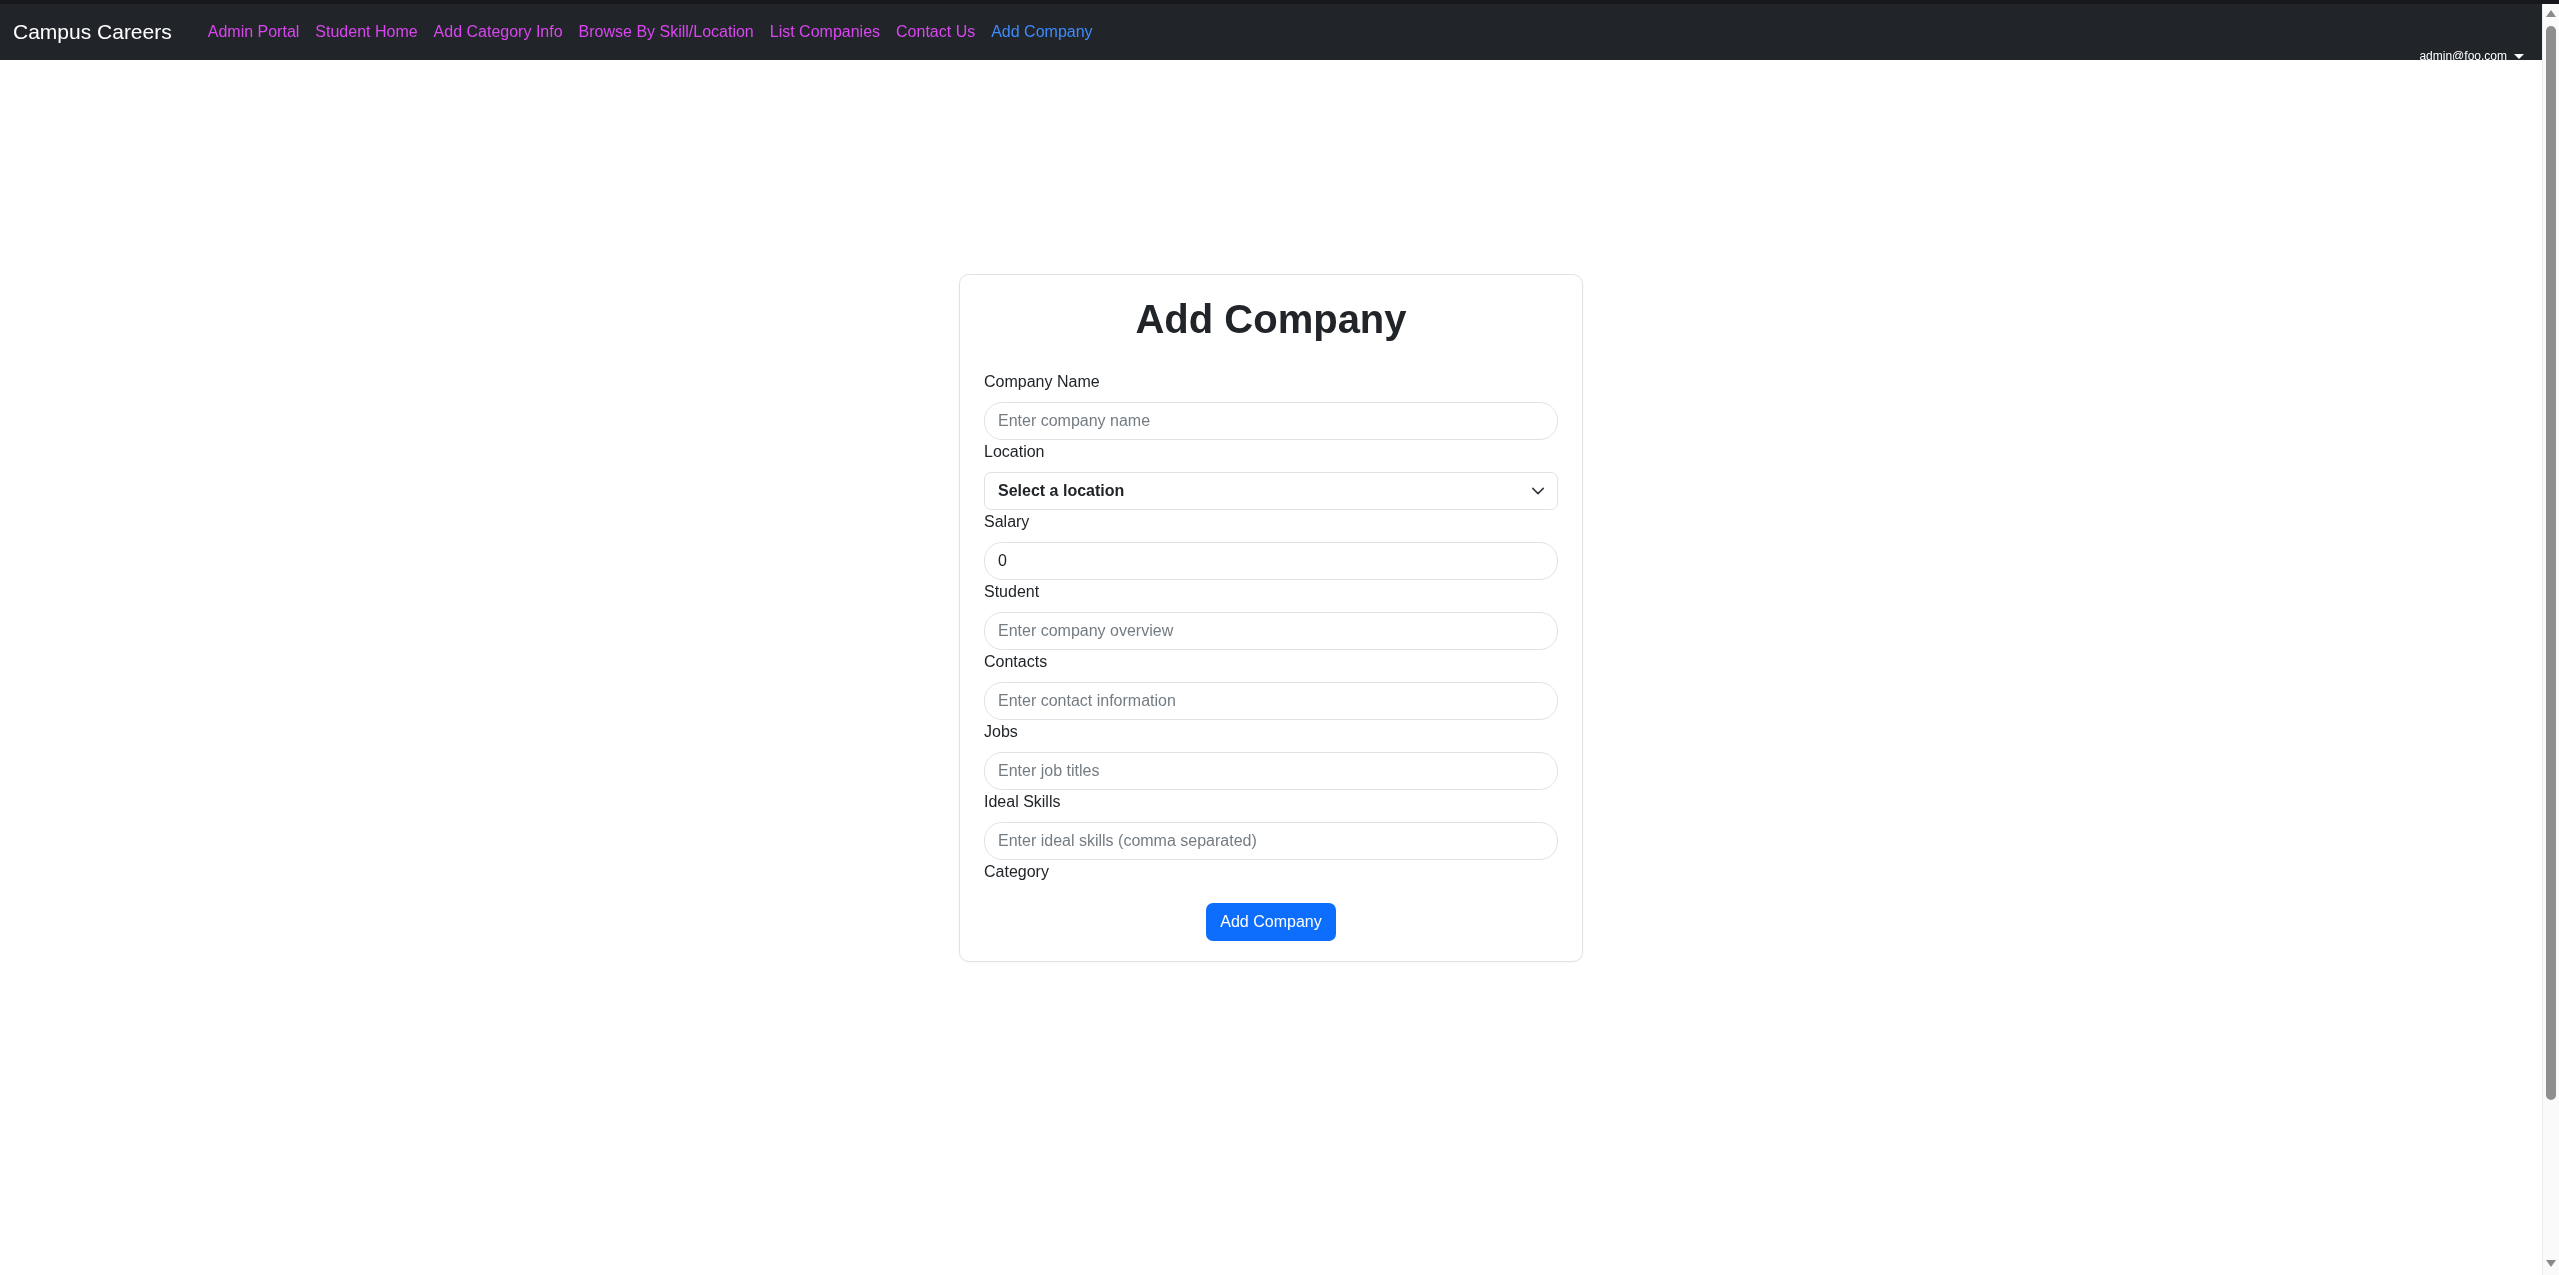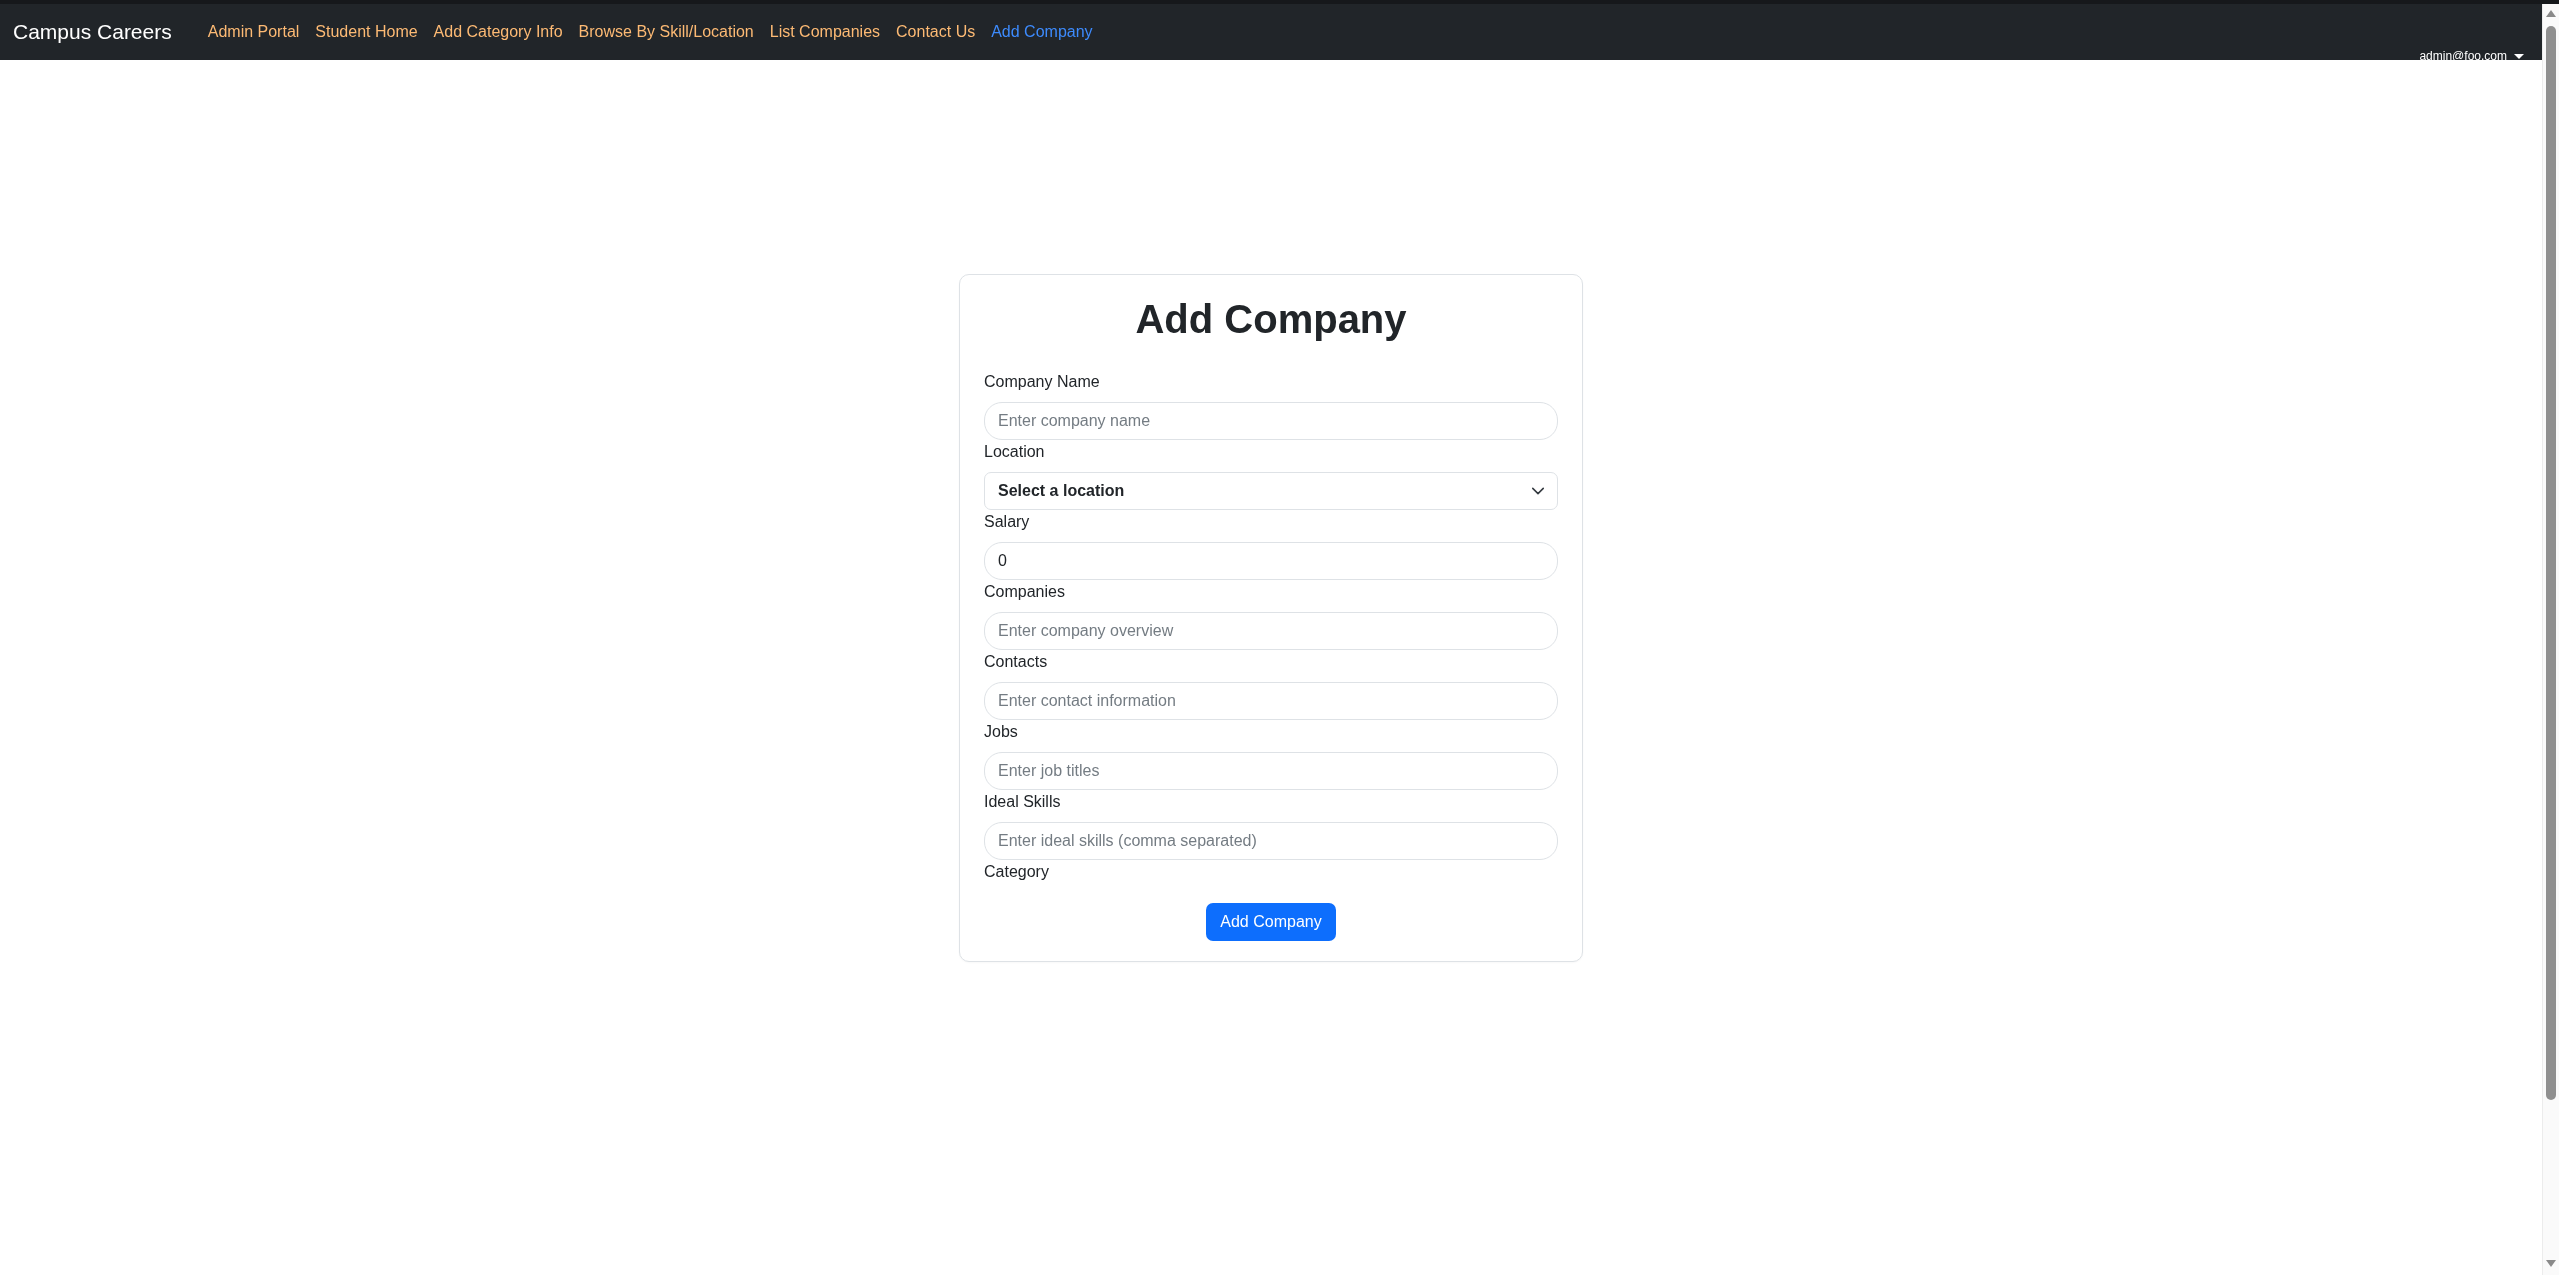--- a/index.html
+++ b/index.html
@@ -21,21 +21,21 @@
     background: #212529;
     display: flex; align-items: center;
     padding: 0 18px 0 13px;
   }
   .navbar-brand {
     color: #ffffff; font-size: 21px; font-weight: 500;
     margin-right: 28px; text-decoration: none; white-space: nowrap; cursor: pointer;
   }
   .nav-links { display: flex; align-items: center; }
   .nav-link {
-    color: #fdba74; font-size: 16px; text-decoration: none;
+    color: #d946ef; font-size: 16px; text-decoration: none;
     padding: 8px 8px; white-space: nowrap; cursor: pointer;
   }
   .nav-link.active { color: #3d8bfd; }
   .nav-spacer { flex: 1; }
   .user-menu {
     color: #ffffff; font-size: 12px; display: flex; align-items: center;
     cursor: pointer; white-space: nowrap; margin-top: 48px;
   }
   .caret-down {
     display: inline-block; margin-left: 7px;
@@ -159,21 +159,21 @@
         </svg>
       </div>
     </div>
 
     <div class="form-group">
       <label class="form-label">Salary</label>
       <input class="form-control" type="text" value="0" style="">
     </div>
 
     <div class="form-group">
-      <label class="form-label">Companies</label>
+      <label class="form-label">Student</label>
       <input class="form-control" type="text" placeholder="Enter company overview" style="">
     </div>
 
     <div class="form-group">
       <label class="form-label">Contacts</label>
       <input class="form-control" type="text" placeholder="Enter contact information" style="">
     </div>
 
     <div class="form-group">
       <label class="form-label">Jobs</label>

